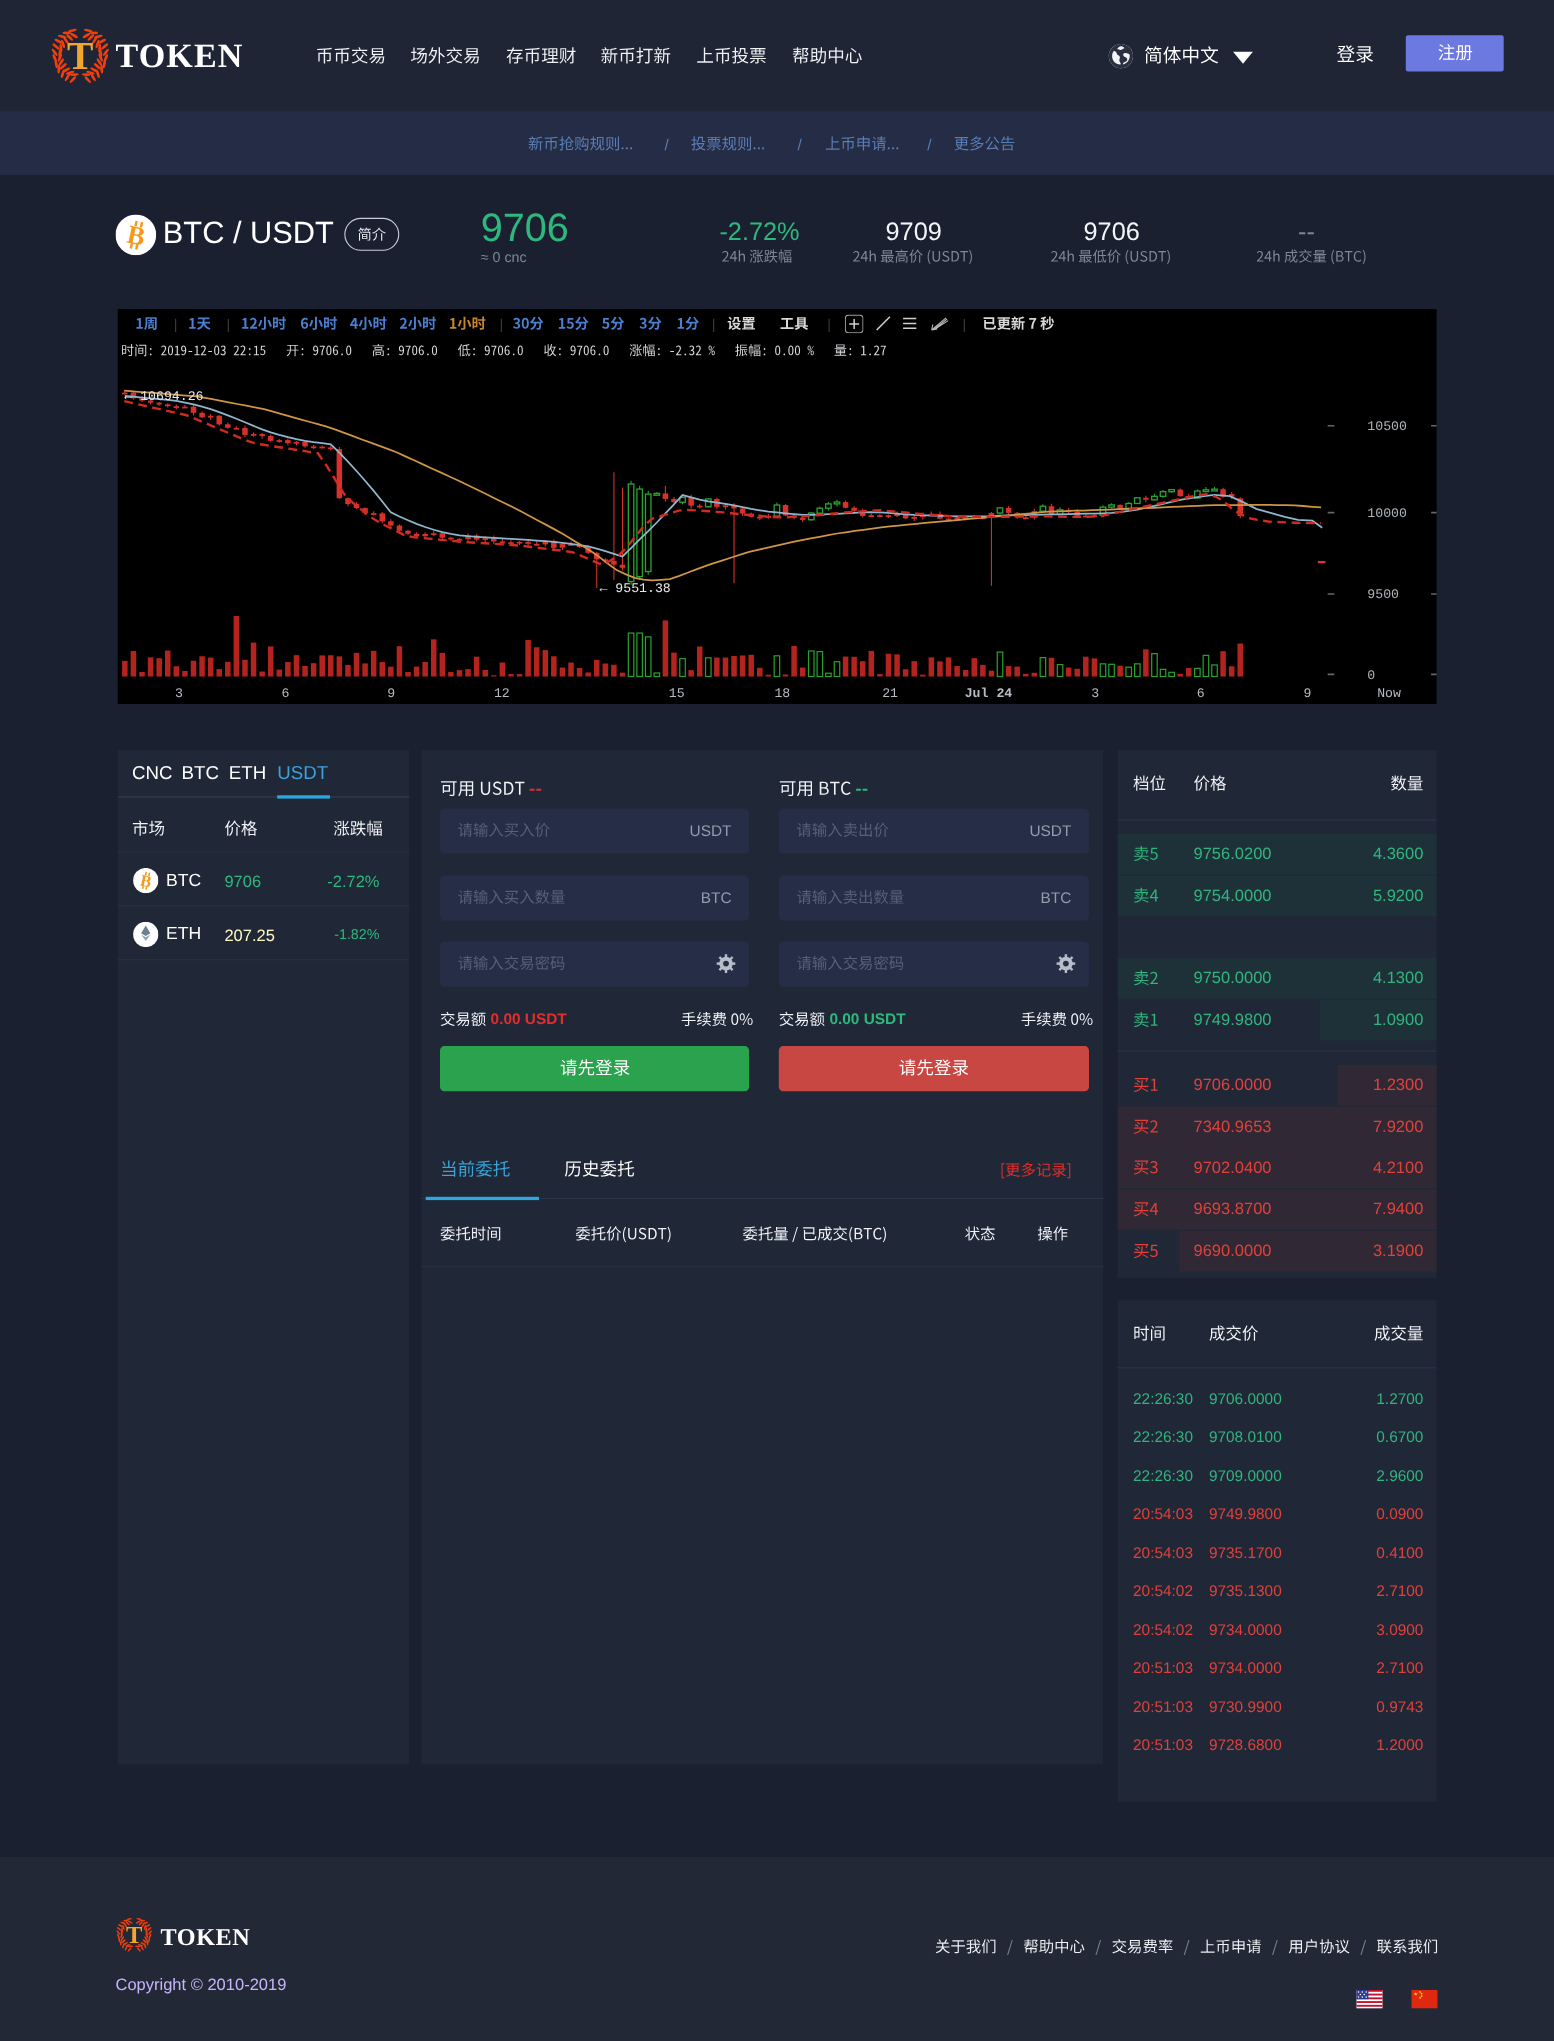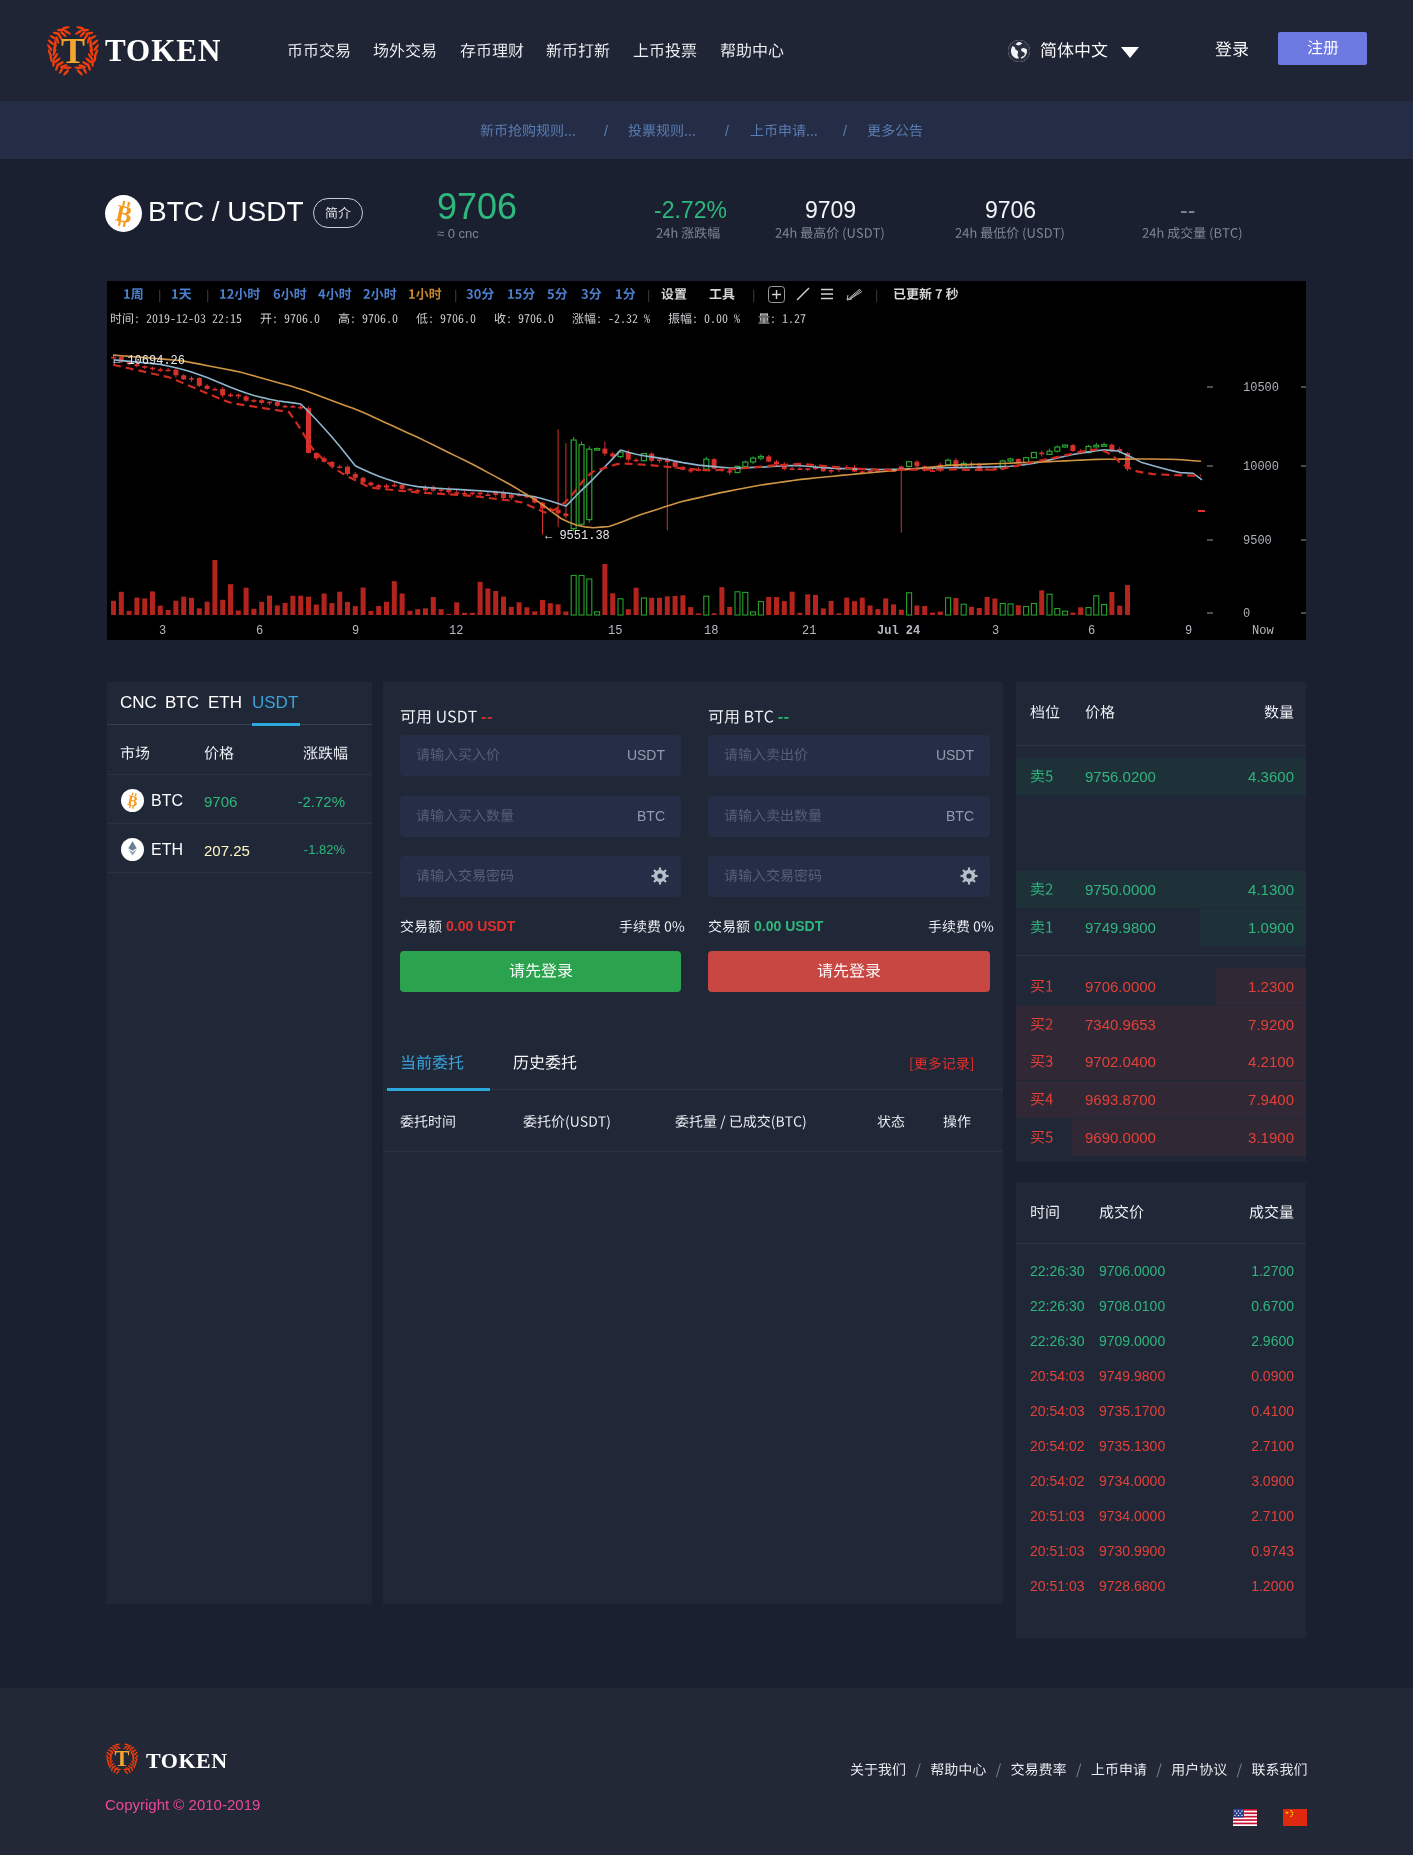--- a/index.html
+++ b/index.html
@@ -1385,20 +1385,33 @@
           <svg style="display:block;" width="24" height="18" viewBox="0 0 24 18">
             <g fill="#31b47e">
               <use href="#gr108" transform="translate(0.0,13.58) scale(0.01500,-0.01500)"></use>
               <use href="#gr138" transform="translate(15.0,13.58) scale(0.01500,-0.01500)"></use>
             </g>
           </svg>
         </span>
         <span class="pr gr">9756.0200</span>
         <span class="qt gr">4.3600</span>
       </div>
+  <div class="obrow" style="top:114px;">
+        <div class="abs" style="left:0;top:0;width:290px;height:37px;background:#1e3139;"></div>
+        <span class="lv">
+          <svg style="display:block;" width="24" height="18" viewBox="0 0 24 18">
+            <g fill="#31b47e">
+              <use href="#gr108" transform="translate(0.0,13.58) scale(0.01500,-0.01500)"></use>
+              <use href="#gr37" transform="translate(15.0,13.58) scale(0.01500,-0.01500)"></use>
+            </g>
+          </svg>
+        </span>
+        <span class="pr gr">9754.0000</span>
+        <span class="qt gr">5.9200</span>
+      </div>
   <div class="obrow" style="top:189px;">
         <div class="abs" style="left:0;top:0;width:290px;height:37px;background:#1e3139;"></div>
         <span class="lv">
           <svg style="display:block;" width="24" height="18" viewBox="0 0 24 18">
             <g fill="#31b47e">
               <use href="#gr108" transform="translate(0.0,13.58) scale(0.01500,-0.01500)"></use>
               <use href="#gr36" transform="translate(15.0,13.58) scale(0.01500,-0.01500)"></use>
             </g>
           </svg>
         </span>
@@ -1616,21 +1629,21 @@
 <ellipse cx="45.0" cy="43.1" rx="4.0" ry="1.25" fill="#f23d0c" transform="rotate(253 45.0 43.1)"></ellipse>
 <ellipse cx="41.7" cy="39.6" rx="4.0" ry="1.25" fill="#f23d0c" transform="rotate(209 41.7 39.6)"></ellipse>
 <ellipse cx="40.7" cy="46.3" rx="4.0" ry="1.25" fill="#f23d0c" transform="rotate(240 40.7 46.3)"></ellipse>
 <ellipse cx="38.3" cy="42.1" rx="4.0" ry="1.25" fill="#f23d0c" transform="rotate(196 38.3 42.1)"></ellipse>
 <ellipse cx="35.8" cy="48.4" rx="4.0" ry="1.25" fill="#f23d0c" transform="rotate(227 35.8 48.4)"></ellipse>
 <ellipse cx="34.4" cy="43.8" rx="4.0" ry="1.25" fill="#f23d0c" transform="rotate(183 34.4 43.8)"></ellipse>
         </g>
         <text x="29.0" y="39.0" text-anchor="middle" font-family="Liberation Serif,serif" font-weight="bold" font-size="36" fill="#f2a62e">T</text>
       </svg>
   <div class="abs" style="left:146px;top:60px;color:#fff;font-family:'Liberation Serif',serif;font-weight:bold;font-size:22px;letter-spacing:0.5px;">TOKEN</div>
-  <div class="abs" style="left:105px;top:108px;color:#ec4899;font-size:15px;">Copyright © 2010-2019</div>
+  <div class="abs" style="left:105px;top:108px;color:#c4b5fd;font-size:15px;">Copyright © 2010-2019</div>
   <div class="abs" style="right:105px;top:74px;color:#eef1f6;font-size:14px;white-space:pre;"><svg style="display:block;" width="458" height="17" viewBox="0 0 458 17">
           <g fill="#eef1f6">
             <use href="#gr141" transform="translate(0.0,12.67) scale(0.01400,-0.01400)"></use>
             <use href="#gr142" transform="translate(14.0,12.67) scale(0.01400,-0.01400)"></use>
             <use href="#gr143" transform="translate(28.0,12.67) scale(0.01400,-0.01400)"></use>
             <use href="#gr144" transform="translate(42.0,12.67) scale(0.01400,-0.01400)"></use>
           </g>
           <g fill="#7e8797">
             <use href="#gr130" transform="translate(65.4,12.67) scale(0.01400,-0.01400)"></use>
           </g>

